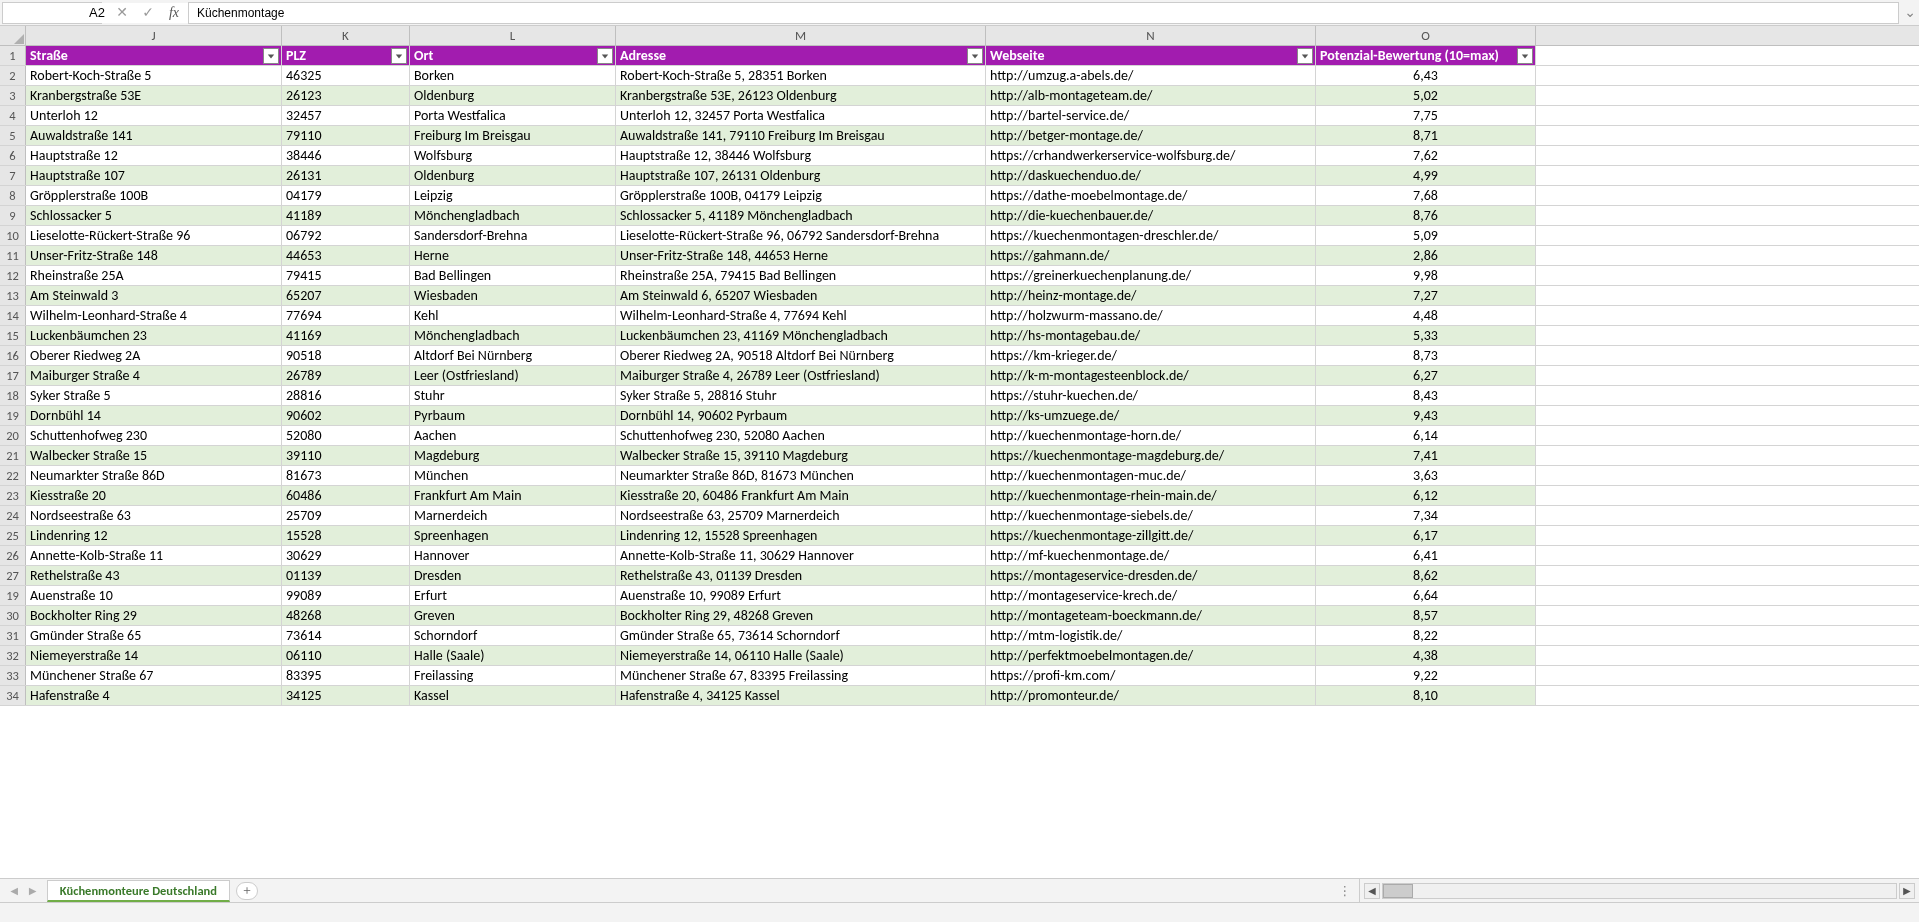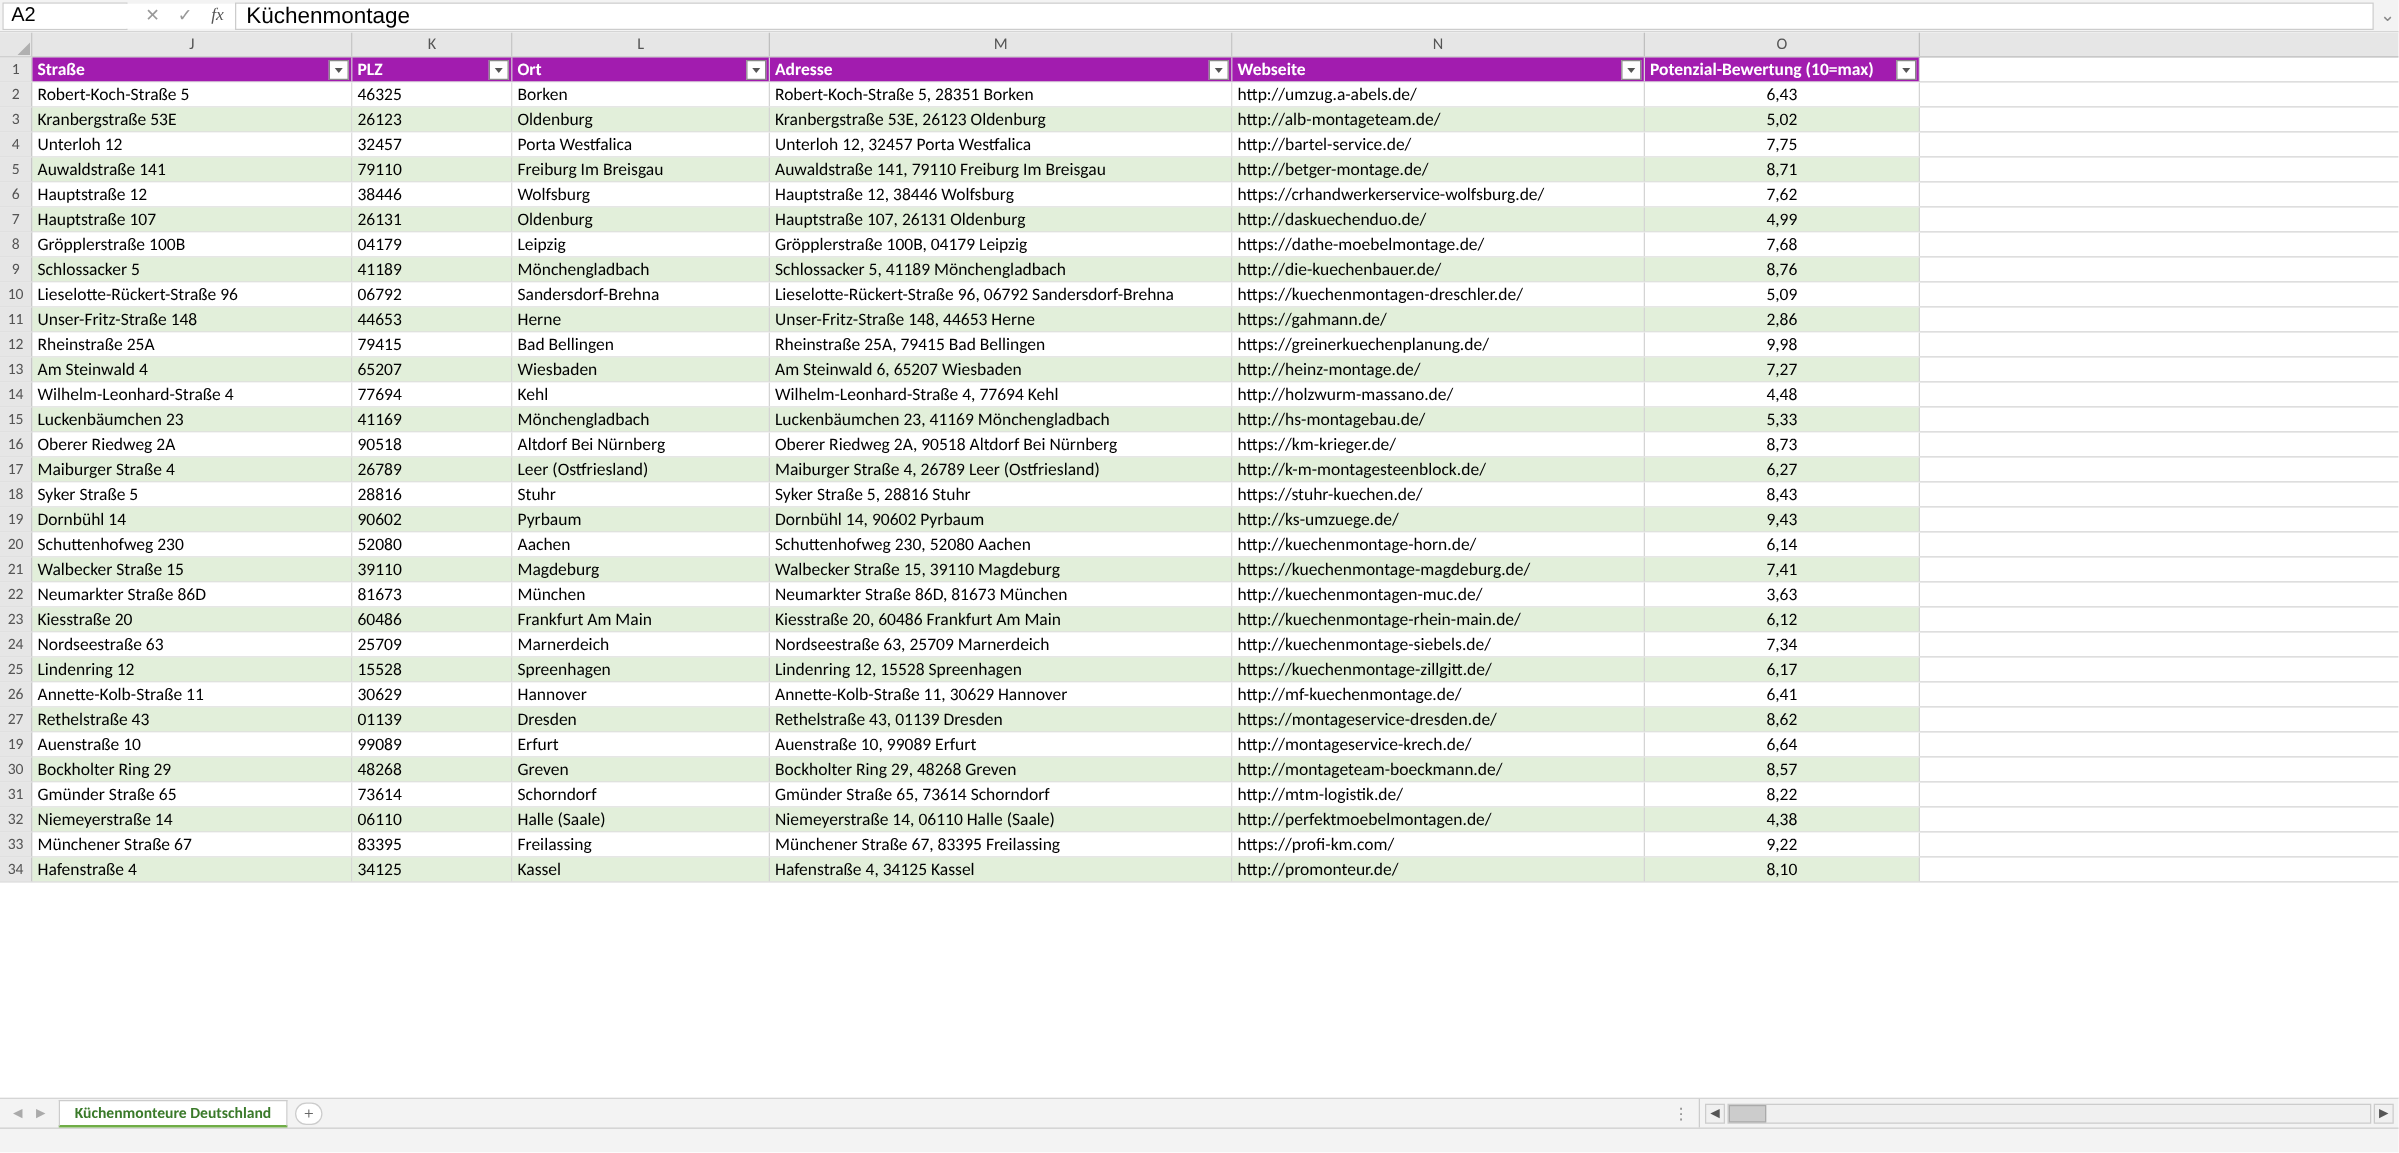--- a/index.html
+++ b/index.html
@@ -1,26 +1,26 @@
 <!DOCTYPE html>
 <html><head>
 <meta charset="utf-8">
 <style>
   * { box-sizing: border-box; margin: 0; padding: 0; }
   body { font-family: Calibri, Arial, sans-serif; font-size: 14px; background: #fff; color: #000; overflow: hidden; }
 
   
   .formula-row { display: flex; align-items: center; height: 26px; border-bottom: 1px solid #ccc; background: #f3f3f3; }
   .name-box-wrap { display: flex; align-items: center; width: 100px; height: 22px; margin: 0 2px; background: #fff; border: 1px solid #ccc; }
-  .name-box { flex: 1; border: none; outline: none; font-size: 16px; padding: 0 6px; height: 20px; }
+  .name-box { flex: 1; border: none; outline: none; font-size: 13px; padding: 0 6px; height: 20px; text-align: center; }
   .nb-dd { width: 14px; display: flex; align-items: center; justify-content: center; color: #555; border-left: 1px solid #e0e0e0; height: 20px; cursor: pointer; }
   .fb-btns { display: flex; align-items: center; margin: 0 6px 0 10px; gap: 10px; color: #999; }
   .fb-btn { width: 16px; text-align: center; cursor: pointer; }
   .fb-fx { font-style: italic; font-family: 'Times New Roman', serif; color: #555; }
-  .formula-input { flex: 1; border: none; outline: none; font-size: 18px; padding: 0 8px; background: #fff; height: 22px; border: 1px solid #ccc; margin-right: 2px; }
+  .formula-input { flex: 1; border: none; outline: none; font-size: 12px; padding: 0 8px; background: #fff; height: 22px; border: 1px solid #ccc; margin-right: 2px; }
   .fb-expand { width: 18px; display: flex; align-items: center; justify-content: center; color: #888; cursor: pointer; }
 
   
   .grid-area { position: relative; height: calc(100vh - 26px - 24px - 20px); overflow: hidden; background: #fff; }
 
   
   .col-headers { display: flex; background: #e6e6e6; border-bottom: 1px solid #bfbfbf; height: 20px; }
   .corner { width: 26px; border-right: 1px solid #bfbfbf; background: #e6e6e6; display:flex; align-items:flex-end; justify-content:flex-end;}
   .corner::after{content:"";width:0;height:0;border-style:solid;border-width:0 0 10px 10px;border-color:transparent transparent #b0b0b0 transparent;margin:0 1px 1px 0;}
   .ch { text-align: center; font-size: 13px; color: #555; border-right: 1px solid #bfbfbf; line-height: 20px; background: #e6e6e6; }
@@ -219,21 +219,21 @@
         <div class="rh">12</div>
         <div class="cell c-J">Rheinstraße 25A</div>
         <div class="cell c-K plz">79415</div>
         <div class="cell c-L">Bad Bellingen</div>
         <div class="cell c-M">Rheinstraße 25A, 79415 Bad Bellingen</div>
         <div class="cell c-N">https://greinerkuechenplanung.de/</div>
         <div class="cell c-O rating">9,98</div>
       </div>
       <div class="row">
         <div class="rh">13</div>
-        <div class="cell c-J">Am Steinwald 4</div>
+        <div class="cell c-J">Am Steinwald 3</div>
         <div class="cell c-K plz">65207</div>
         <div class="cell c-L">Wiesbaden</div>
         <div class="cell c-M">Am Steinwald 6, 65207 Wiesbaden</div>
         <div class="cell c-N">http://heinz-montage.de/</div>
         <div class="cell c-O rating">7,27</div>
       </div>
       <div class="row">
         <div class="rh">14</div>
         <div class="cell c-J">Wilhelm-Leonhard-Straße 4</div>
         <div class="cell c-K plz">77694</div>

